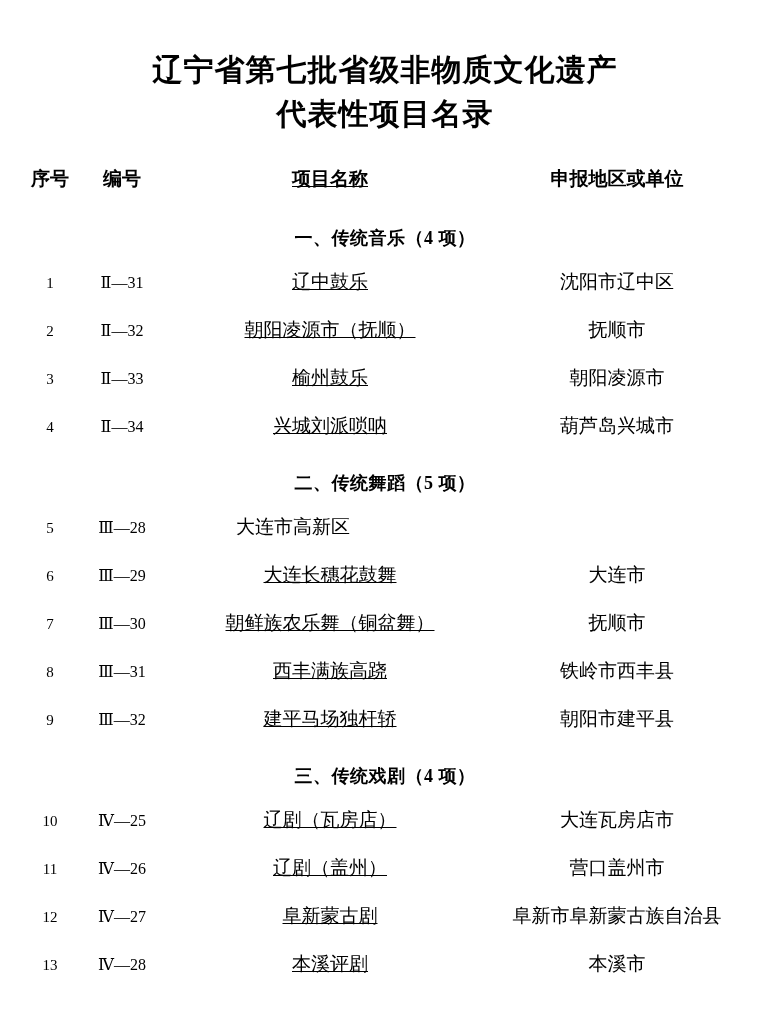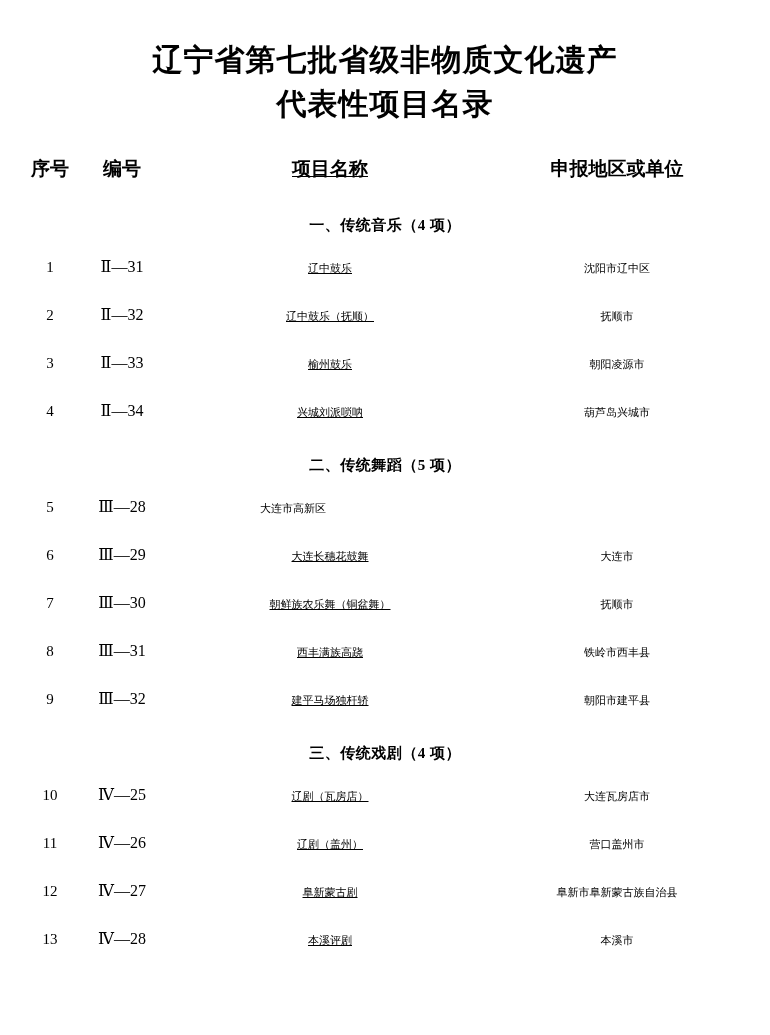--- a/index.html
+++ b/index.html
@@ -11,21 +11,21 @@
     width: 770px;
     height: 1035px;
     font-family: "Liberation Serif", "DejaVu Serif", serif;
     color: #000000;
     overflow: hidden;
   }
   .page {
     width: 770px;
     height: 1035px;
     box-sizing: border-box;
-    padding: 24px 20px 0 20px;
+    padding: 34px 20px 0 20px;
     position: relative;
   }
   .doc-title {
     text-align: center;
     font-weight: bold;
     font-size: 30px;
     line-height: 44px;
     letter-spacing: 1px;
     margin: 14px 0 0 0;
   }
@@ -56,42 +56,42 @@
     text-decoration: underline;
   }
   .col-region {
     width: 250px;
     flex: 0 0 250px;
     text-align: center;
   }
   .section-title {
     text-align: center;
     font-weight: bold;
-    font-size: 15px;
+    font-size: 18px;
     margin: 34px 0 22px 0;
     letter-spacing: 0.5px;
   }
   .data-row {
     display: flex;
     align-items: baseline;
     font-size: 17px;
     line-height: 20px;
     padding: 0 8px 0 4px;
     margin-bottom: 27px;
   }
   .data-row .col-seq {
     font-size: 15px;
   }
   .data-row .col-code {
     font-size: 16px;
     letter-spacing: 0px;
   }
   .data-row .col-name,
   .data-row .col-region {
-    font-size: 11px;
+    font-size: 19px;
   }
   .first-in-section {
     margin-top: 0;
   }
 </style>
 </head>
 <body>
 
 <div class="page">
 
@@ -113,21 +113,21 @@
       <div class="section-title">一、传统音乐（4 项）</div>
       <div class="data-row first-in-section">
         <div class="col-seq">1</div>
         <div class="col-code">Ⅱ—31</div>
         <div class="col-name">辽中鼓乐</div>
         <div class="col-region">沈阳市辽中区</div>
       </div>
       <div class="data-row">
         <div class="col-seq">2</div>
         <div class="col-code">Ⅱ—32</div>
-        <div class="col-name">辽中鼓乐（抚顺）</div>
+        <div class="col-name">朝阳凌源市（抚顺）</div>
         <div class="col-region">抚顺市</div>
       </div>
       <div class="data-row">
         <div class="col-seq">3</div>
         <div class="col-code">Ⅱ—33</div>
         <div class="col-name">榆州鼓乐</div>
         <div class="col-region">朝阳凌源市</div>
       </div>
       <div class="data-row">
         <div class="col-seq">4</div>

